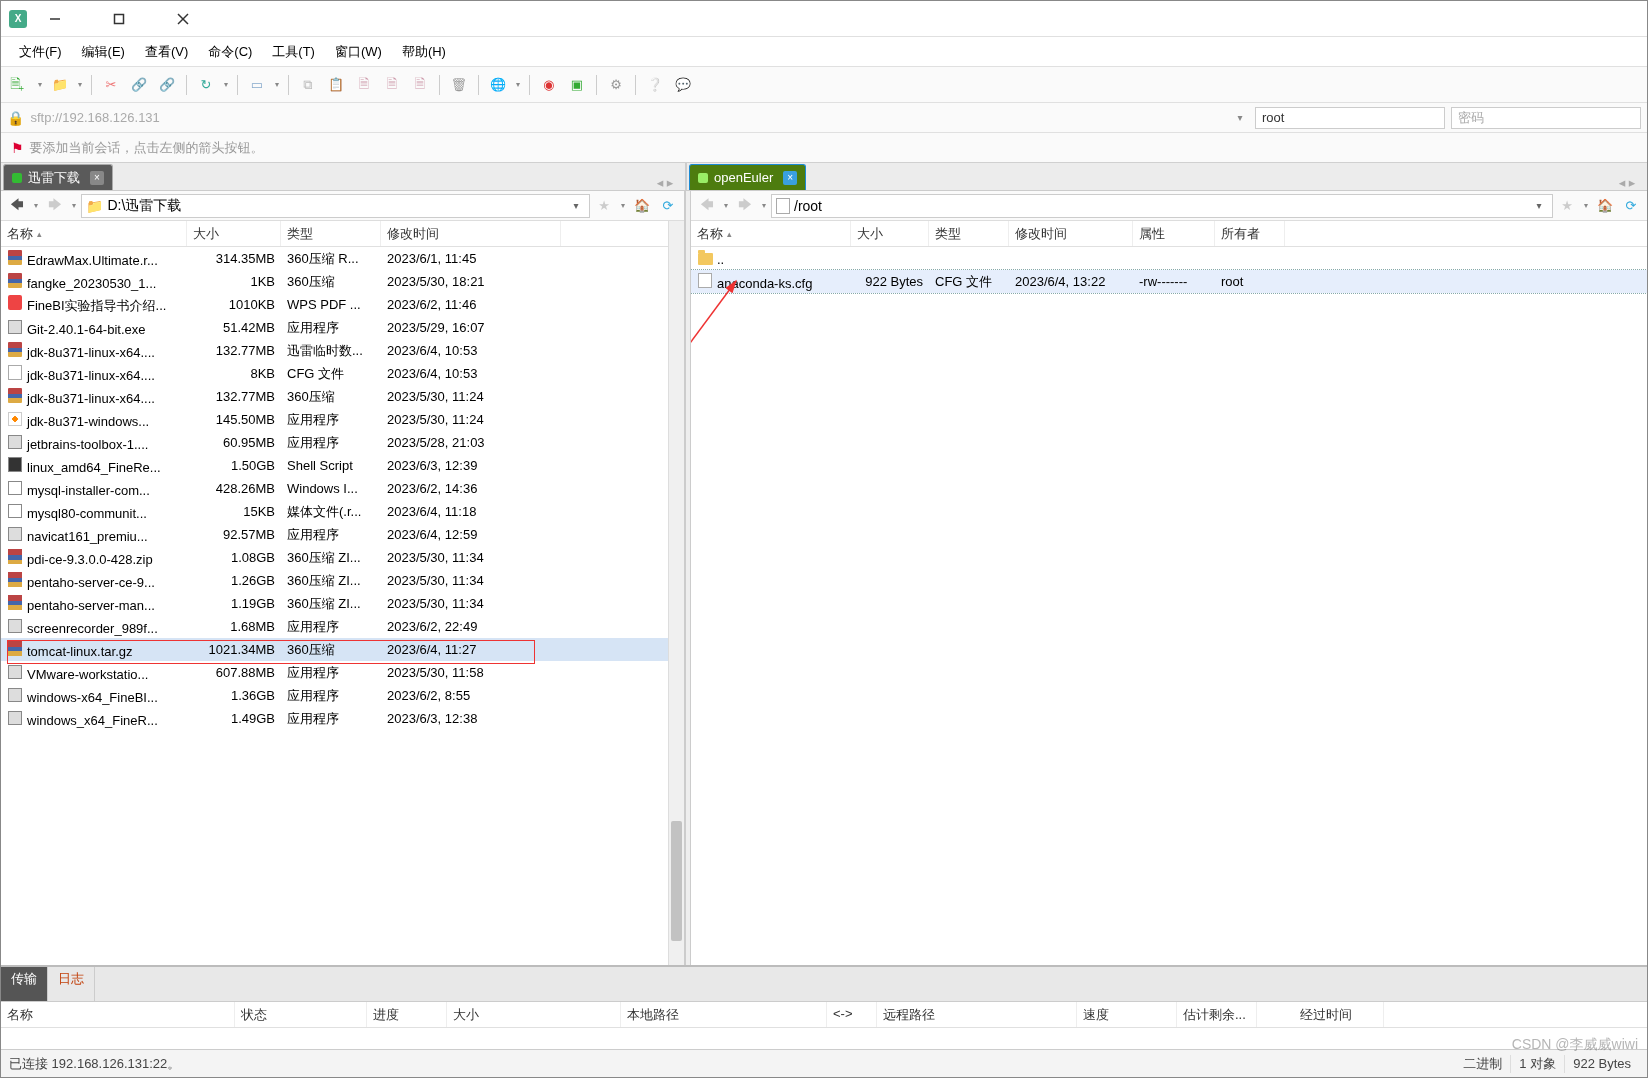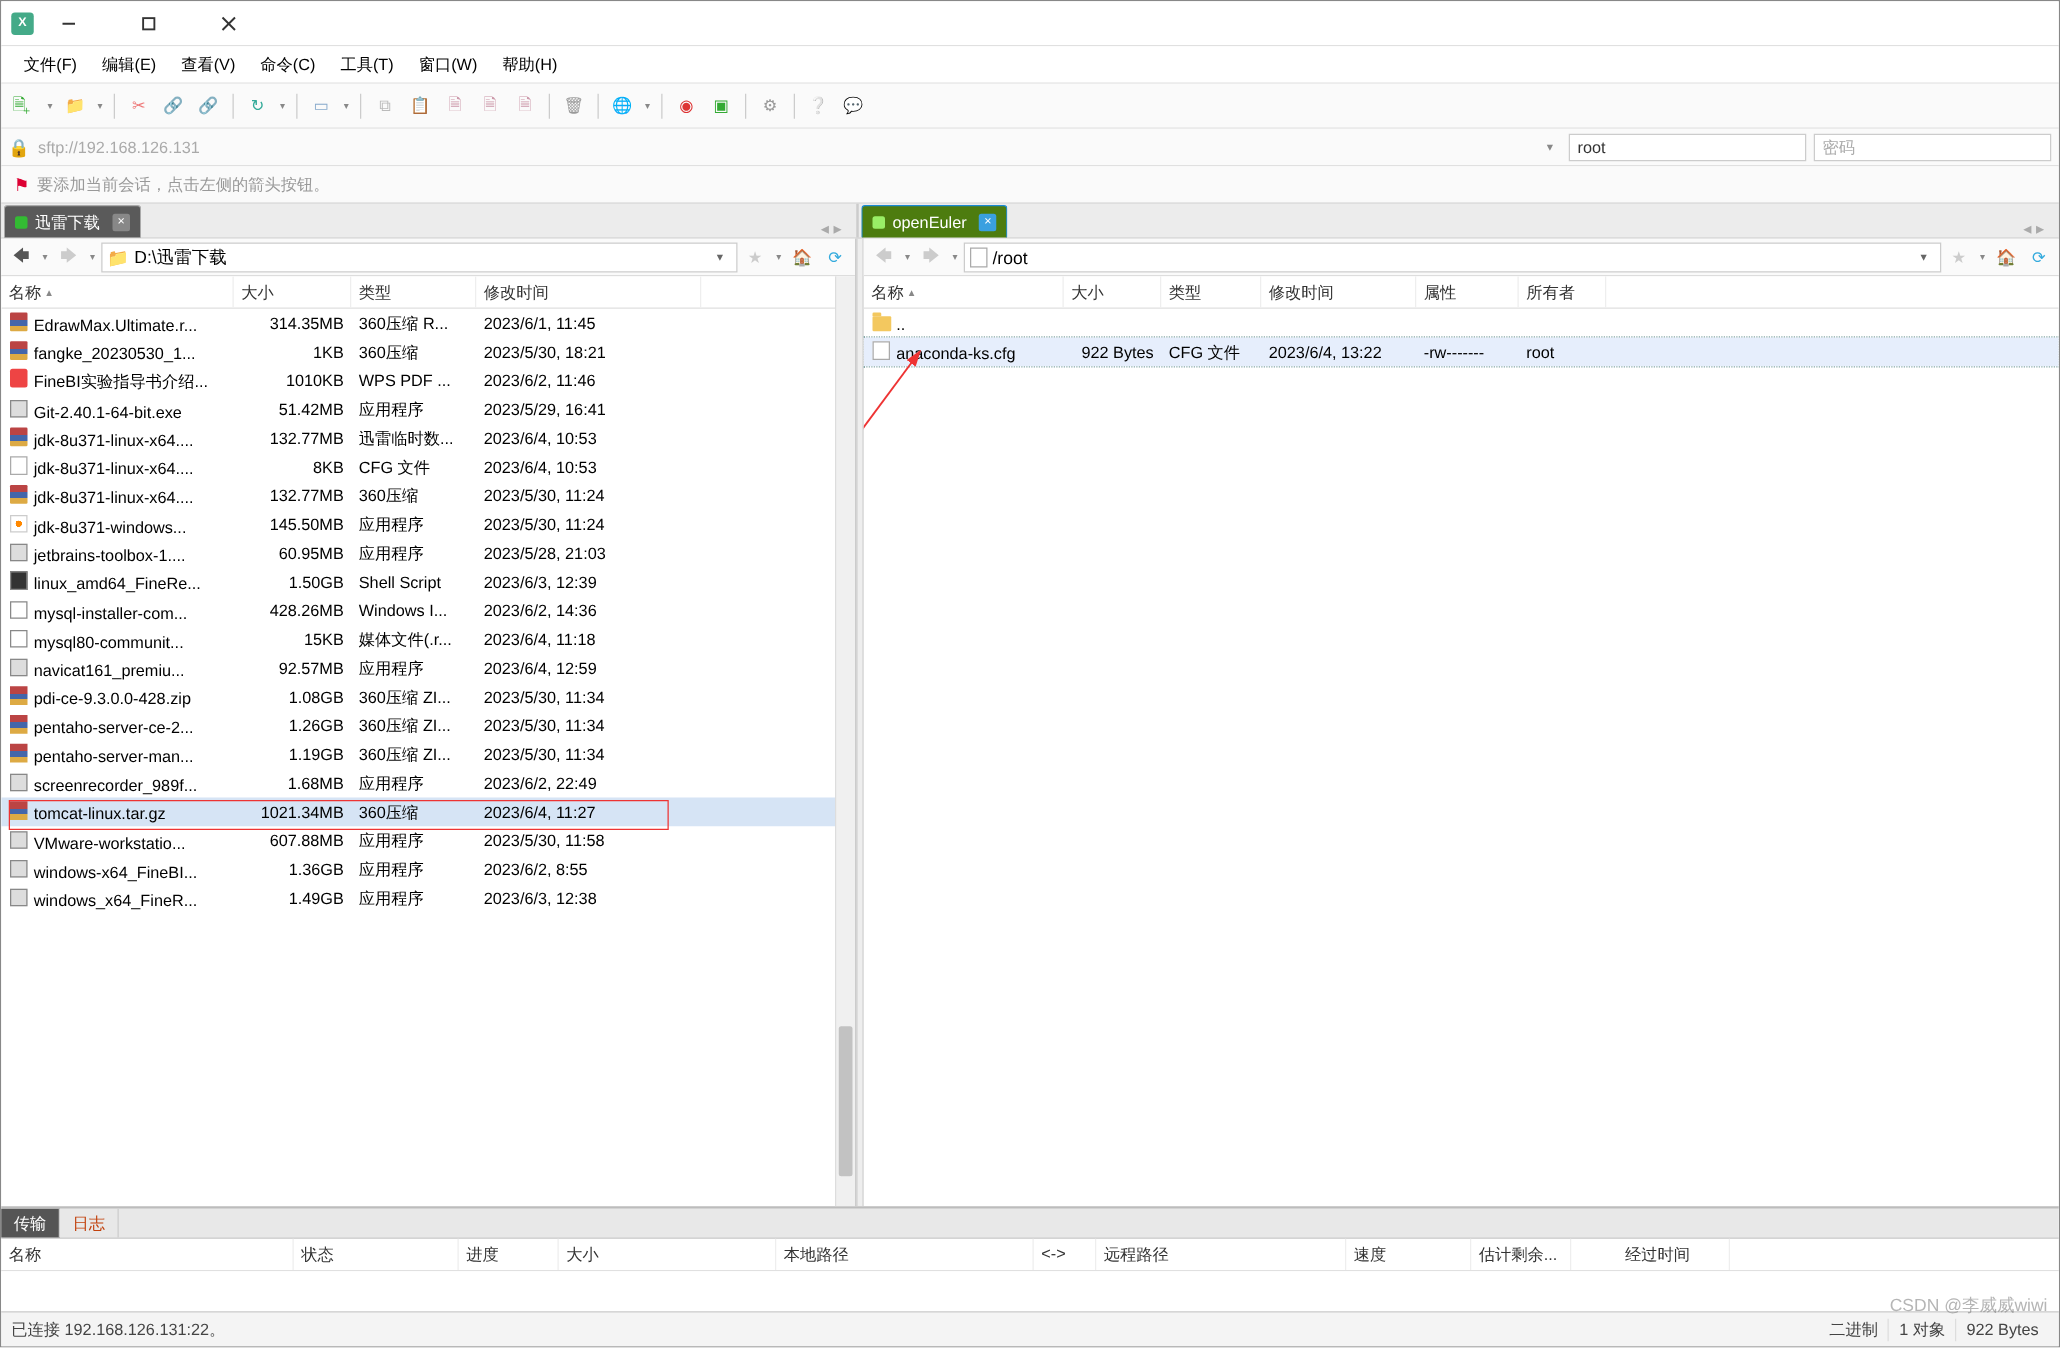--- a/index.html
+++ b/index.html
@@ -79,21 +79,21 @@
 .red-box { position:absolute; border:1px solid #e33; pointer-events:none;}
 svg.arrow-overlay { position:absolute; pointer-events:none; }
 
 
 .vscroll { width:16px; background:#f0f0f0; border-left:1px solid #ddd; display:flex; flex-direction:column;}
 .vscroll .thumb { flex:0 0 120px; margin:4px 2px; background:#c2c2c2; border-radius:2px;}
 .vscroll .track { flex:1;}
 
 
 .bottom-panel { height:84px; border-top:2px solid #bcbcbc; display:flex; flex-direction:column; background:#fff;}
-.bottom-tabs { display:flex; height:24px; background:#e8e8e8; border-bottom:1px solid #ccc;}
+.bottom-tabs { display:flex; height:35px; background:#e8e8e8; border-bottom:1px solid #ccc;}
 .btab { padding:3px 10px; cursor:pointer; color:#c2410c; border-right:1px solid #ccc;}
 .btab.active { background:#555; color:#fff;}
 .bottom-header { display:flex; height:26px; border-bottom:1px solid #e0e0e0;}
 .bottom-header .bcol { padding:4px 6px; border-right:1px solid #eee; color:#333;}
 .bottom-body { flex:1; background:#fff;}
 
 
 .statusbar { height:28px; display:flex; align-items:center; padding:0 8px; border-top:1px solid #ccc; background:#f4f4f4; font-size:12px; color:#444;}
 .statusbar .seg { padding:0 8px; border-right:1px solid #ddd;}
 .statusbar .spacer { flex:1;}
@@ -280,21 +280,21 @@
               <div class="cell l-size">1010KB</div>
               <div class="cell l-type">WPS PDF ...</div>
               <div class="cell l-date">2023/6/2, 11:46</div>
             </div>
             <div class="row">
               <div class="cell l-name"><span class="icon">
                   <span class="ico-exe"></span>
                 </span><span>Git-2.40.1-64-bit.exe</span></div>
               <div class="cell l-size">51.42MB</div>
               <div class="cell l-type">应用程序</div>
-              <div class="cell l-date">2023/5/29, 16:41</div>
+              <div class="cell l-date">2023/5/29, 16:07</div>
             </div>
             <div class="row">
               <div class="cell l-name"><span class="icon">
                   <span class="ico-rar"></span>
                 </span><span>jdk-8u371-linux-x64....</span></div>
               <div class="cell l-size">132.77MB</div>
               <div class="cell l-type">迅雷临时数...</div>
               <div class="cell l-date">2023/6/4, 10:53</div>
             </div>
             <div class="row">
@@ -365,21 +365,21 @@
               <div class="cell l-name"><span class="icon">
                   <span class="ico-zip"></span>
                 </span><span>pdi-ce-9.3.0.0-428.zip</span></div>
               <div class="cell l-size">1.08GB</div>
               <div class="cell l-type">360压缩 ZI...</div>
               <div class="cell l-date">2023/5/30, 11:34</div>
             </div>
             <div class="row">
               <div class="cell l-name"><span class="icon">
                   <span class="ico-zip"></span>
-                </span><span>pentaho-server-ce-2...</span></div>
+                </span><span>pentaho-server-ce-9...</span></div>
               <div class="cell l-size">1.26GB</div>
               <div class="cell l-type">360压缩 ZI...</div>
               <div class="cell l-date">2023/5/30, 11:34</div>
             </div>
             <div class="row">
               <div class="cell l-name"><span class="icon">
                   <span class="ico-zip"></span>
                 </span><span>pentaho-server-man...</span></div>
               <div class="cell l-size">1.19GB</div>
               <div class="cell l-type">360压缩 ZI...</div>

